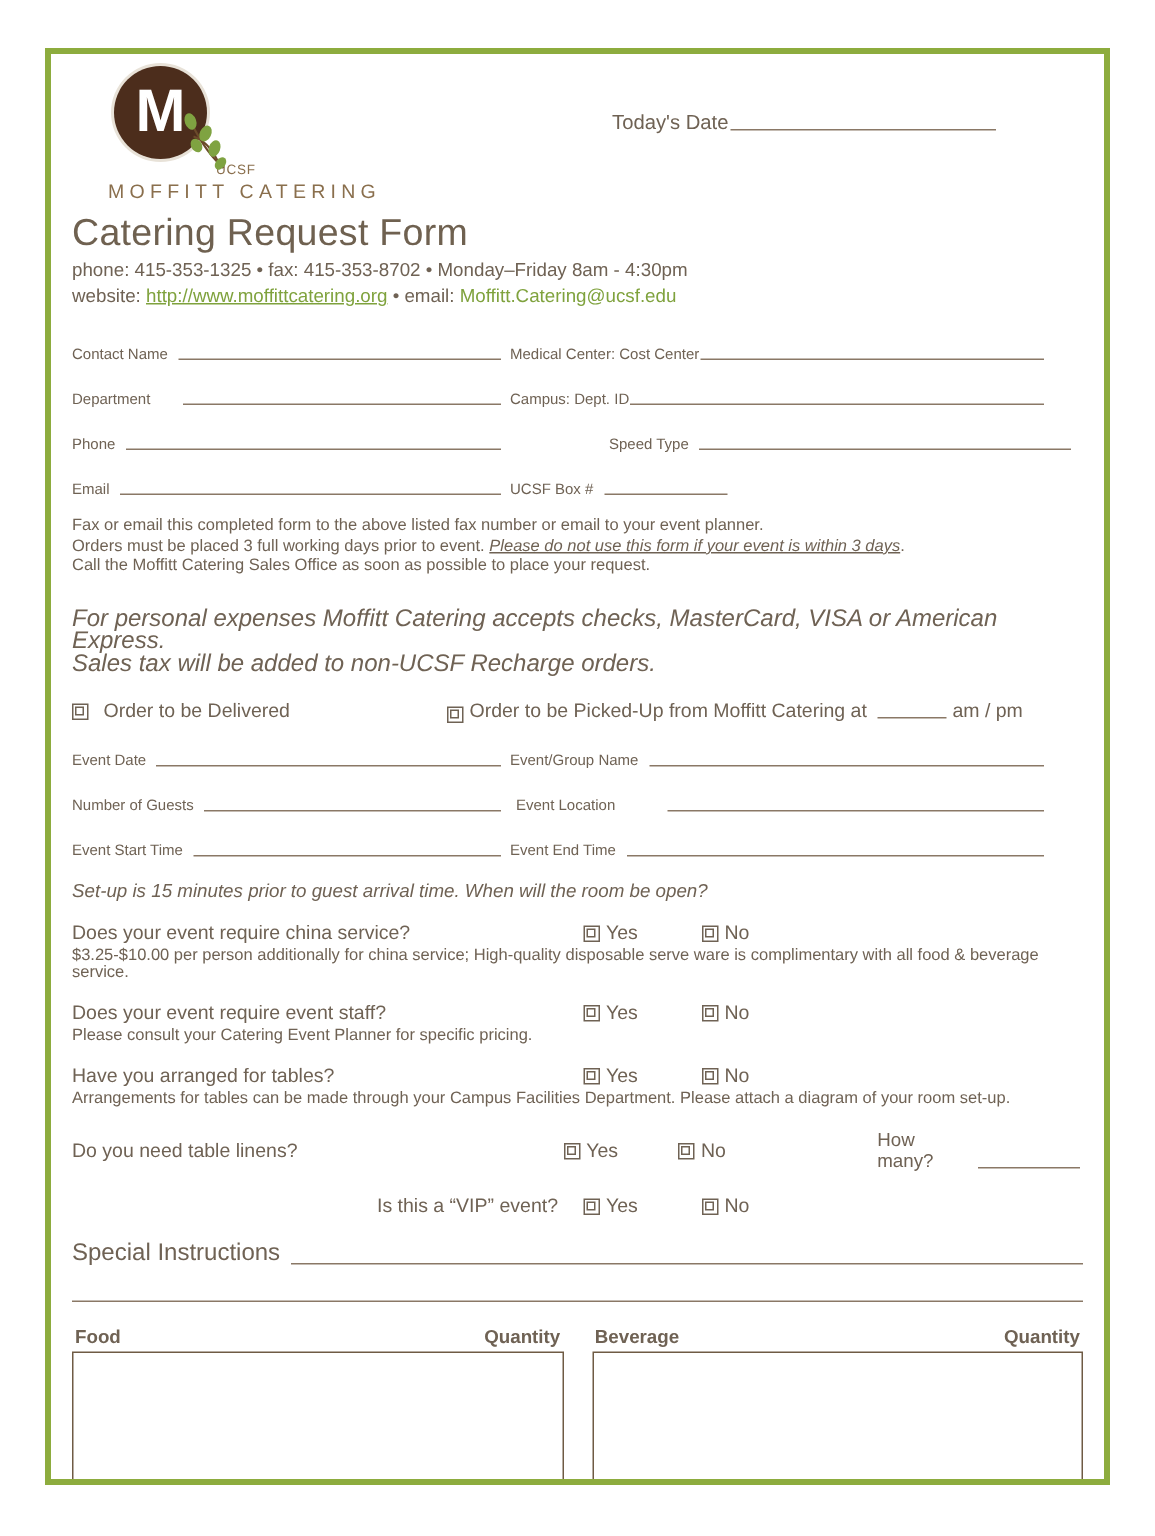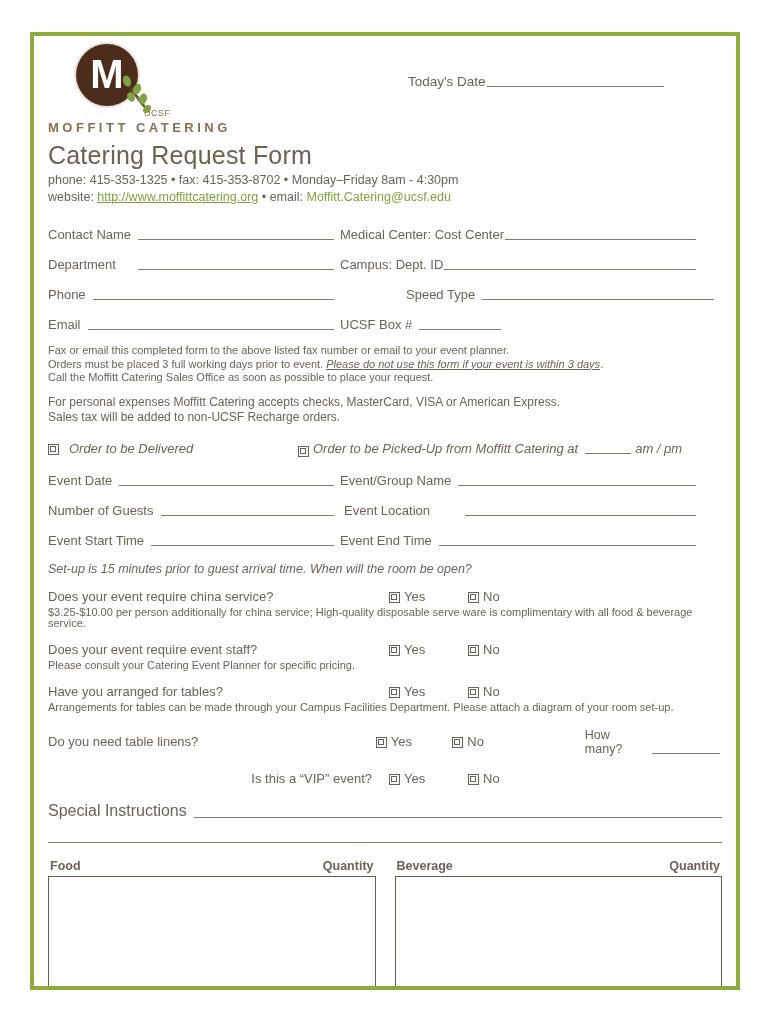--- a/index.html
+++ b/index.html
@@ -16,46 +16,46 @@
   .frame{position:absolute;left:30px;top:32px;width:710px;height:958px;box-sizing:border-box;
     border:4px solid var(--green);background:#fff;padding:4px 14px 0 14px;overflow:hidden;}
   
   .hdr{display:flex;align-items:flex-start;}
   .logo-wrap{width:230px;padding-top:4px;}
   .logo-circle{position:relative;width:62px;height:62px;border-radius:50%;background:var(--brown-dark);
     margin-left:28px;display:flex;align-items:center;justify-content:center;box-shadow:0 0 0 2px #e8e2d8;}
   .logo-m{color:#fff;font-size:40px;font-weight:bold;line-height:1;margin-top:-2px;}
   .leaves{position:absolute;right:-16px;bottom:-10px;}
   .logo-ucsf{font-size:9px;color:var(--tan);margin:2px 0 0 96px;letter-spacing:0.5px;}
-  .wordmark{font-size:13px;font-weight:bold;letter-spacing:3.5px;color:var(--tan);margin-top:2px;white-space:nowrap;}
+  .wordmark{font-size:13px;font-weight:normal;letter-spacing:3.5px;color:var(--tan);margin-top:2px;white-space:nowrap;text-align:center;}
   .date-wrap{display:flex;flex:1;margin:34px 52px 0 130px;font-size:13.5px;align-items:flex-end;}
   
   .title{font-size:25px;color:#6F6150;margin:6px 0 2px 0;letter-spacing:0.2px;}
   .subline{font-size:12.5px;line-height:17px;}
   .link{color:var(--link);}
   .link.u{text-decoration:underline;}
   
-  .row2{display:flex;font-size:13px;height:28px;align-items:flex-end;padding-bottom:2px;}
+  .row2{display:flex;font-size:10px;height:28px;align-items:flex-end;padding-bottom:2px;}
   .cell-l{width:292px;display:flex;align-items:flex-end;}
   .cell-r{flex:1;display:flex;align-items:flex-end;}
   .lbl{white-space:nowrap;}
   .uline{flex:1;border-bottom:1px solid var(--line);margin:0 6px 2px 7px;min-width:18px;height:12px;}
   .uline.end{margin-right:26px;}
   .uline.w80{flex:none;width:82px;}
   .uline.w45{flex:none;width:46px;margin-right:4px;}
   .uline.w68{flex:none;width:68px;margin-right:2px;}
   
   .para{font-size:11px;line-height:13.5px;margin-top:10px;}
-  .para-it{font-size:12px;line-height:15px;margin-top:10px;}
+  .para-it{font-size:16px;line-height:15px;font-style:italic;margin-top:20px;}
   .em-u{font-style:italic;text-decoration:underline;text-align:center;}
   
   .cb{display:inline-block;width:9px;height:9px;border:1.5px solid var(--brown);margin-right:4px;
       position:relative;top:1px;background:#fff;flex:none;}
   .cb:after{content:"";position:absolute;left:1px;top:1px;width:4px;height:4px;border:1px solid var(--brown);}
-  .order-row{display:flex;font-size:13px;margin-top:16px;align-items:center;font-style:italic;}
+  .order-row{display:flex;font-size:13px;margin-top:16px;align-items:center;}
   .order-l{width:250px;display:flex;align-items:center;}
   .order-r{display:flex;flex:1;align-items:flex-end;}
   
   .setup{font-size:12.5px;font-style:italic;margin-top:12px;}
   .qblock{margin-top:13px;}
   .qrow{display:flex;font-size:13px;align-items:center;gap:17px;}
   .q{width:324px;}
   .yn{width:62px;display:flex;align-items:center;}
   .howmany{display:flex;align-items:flex-end;margin-left:56px;font-size:12.5px;}
   .note{font-size:11px;line-height:11px;margin-top:3px;}

